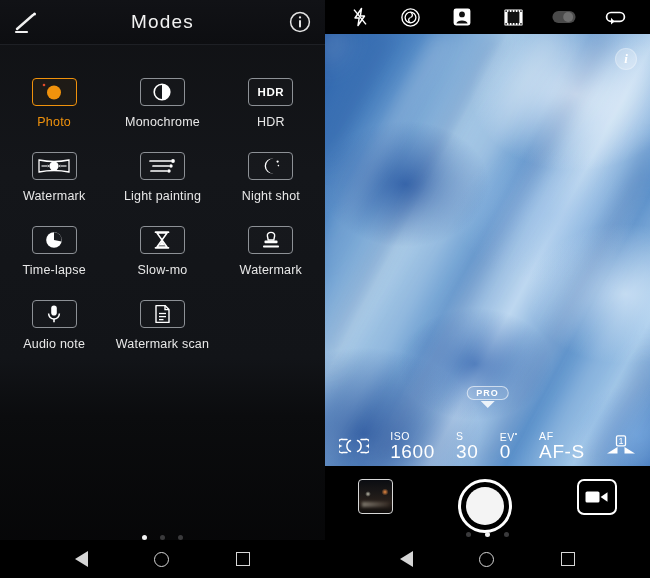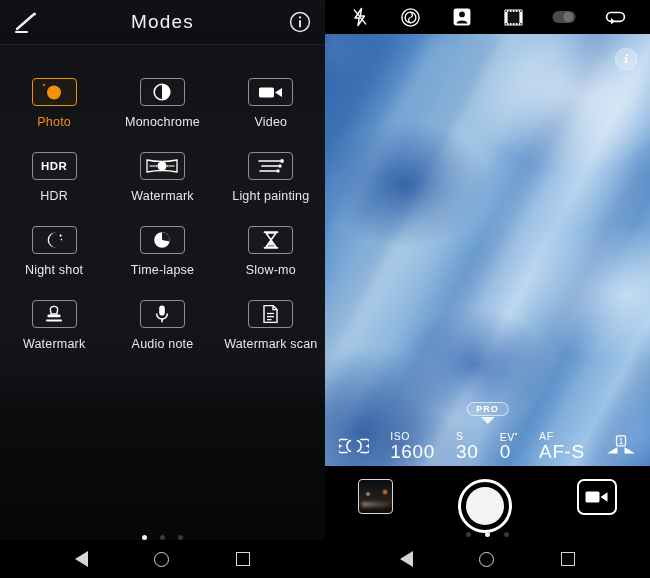--- a/index.html
+++ b/index.html
@@ -100,21 +100,21 @@
   .info-badge-cam {
     position:absolute; right:13px; top:14px; width:22px; height:22px;
     border-radius:50%; background:rgba(255,255,255,0.26);
     display:flex; align-items:center; justify-content:center;
     color:#fff; font-size:13px; font-family:"Liberation Serif", serif; font-style:italic; font-weight:700;
     border:1px solid rgba(255,255,255,0.25);
   }
 
   
   .pro-badge-wrap {
-    position:absolute; left:50%; transform:translateX(-50%); bottom:42px;
+    position:absolute; left:50%; transform:translateX(-50%); bottom:58px;
     display:flex; flex-direction:column; align-items:center;
   }
   .pro-badge {
     padding:1px 9px; border:1px solid rgba(255,255,255,0.6); border-radius:9px;
     color:#fff; font-size:9px; letter-spacing:1px; font-weight:700;
     background:rgba(255,255,255,0.10);
   }
   .pro-caret {
     width:0; height:0; margin-top:1px;
     border-left:7px solid transparent; border-right:7px solid transparent;
@@ -214,29 +214,20 @@
       <div class="mode-cell">
         <div class="mode-icon">
           <svg width="20" height="20" viewBox="0 0 20 20">
             <circle cx="10" cy="10" r="7.8" fill="none" stroke="#fff" stroke-width="1.6"></circle>
             <path d="M10 2.2 A7.8 7.8 0 0 1 10 17.8 Z" fill="#fff"></path>
           </svg>
         </div>
         <div class="mode-label">Monochrome</div>
       </div>
 
-      <div class="mode-cell">
-        <div class="mode-icon">
-          <svg width="28" height="16" viewBox="0 0 28 16">
-            <rect x="2" y="3.5" width="15" height="10" rx="1.6" fill="#fff"></rect>
-            <path d="M18 8.5 L25 4 L25 13 Z" fill="#fff"></path>
-          </svg>
-        </div>
-        <div class="mode-label">Video</div>
-      </div>
 
       <div class="mode-cell">
         <div class="mode-icon">
           <span class="hdr-text">HDR</span>
         </div>
         <div class="mode-label">HDR</div>
       </div>
 
       <div class="mode-cell">
         <div class="mode-icon">

